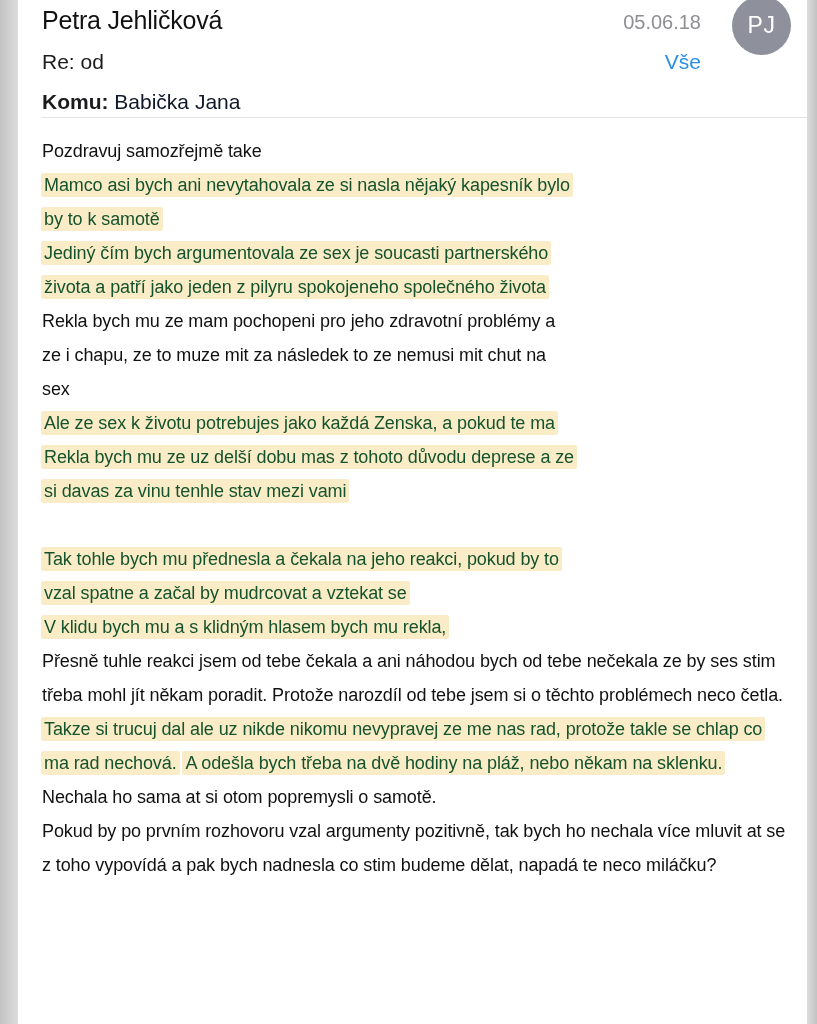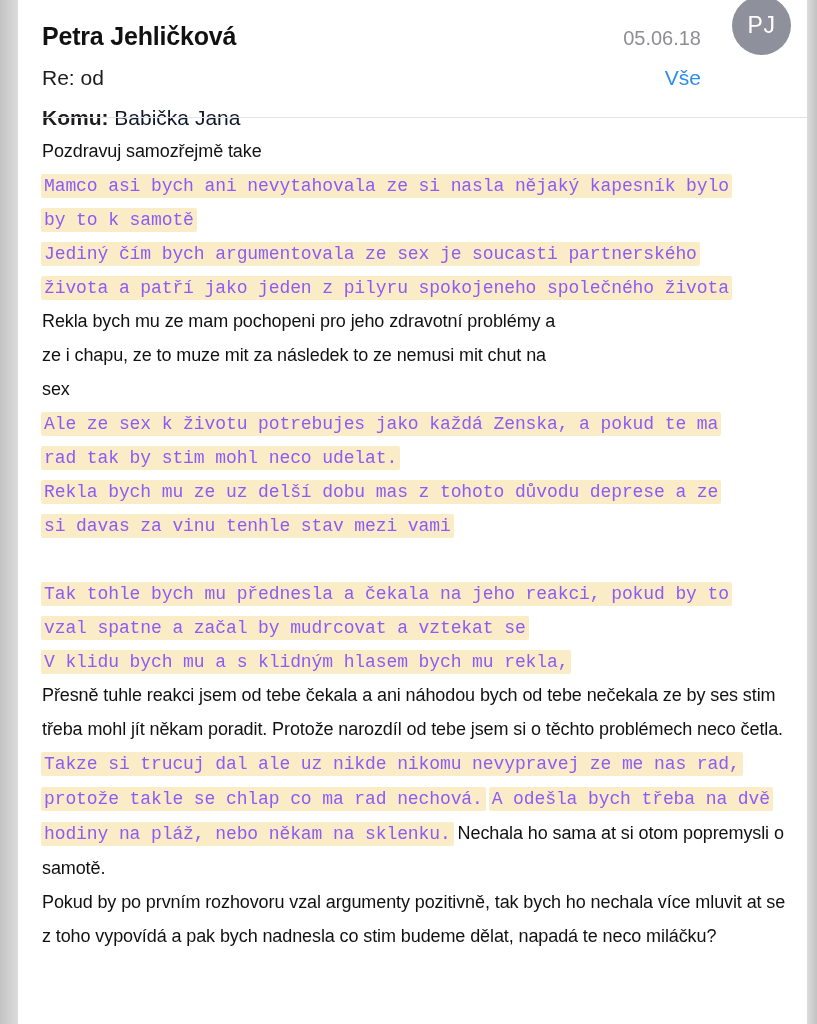--- a/index.html
+++ b/index.html
@@ -51,25 +51,25 @@
     height: 117px;
     box-sizing: border-box;
   }
   .hdr-row {
     display: flex;
     align-items: baseline;
     justify-content: space-between;
   }
   .sender-name {
     font-size: 25px;
-    font-weight: bold;
+    font-weight: normal;
     color: #111;
     letter-spacing: -0.2px;
     line-height: 1;
-    padding-top: 24px;
+    padding-top: 8px;
   }
   .date {
     font-size: 20px;
     color: #8e8e93;
     line-height: 1;
     padding-top: 10px;
     margin-right: 92px;
     white-space: nowrap;
   }
   .subject {
@@ -144,26 +144,25 @@
   }
   .line.blank { height: 34px; }
 
   
   .para {
     line-height: 34px;
   }
 
   mark, .hl {
     background: #faecc6;
-    color: #8b5cf6;
+    color: #14532d;
     padding: 2px 3px;
     margin: 0 -1px;
     border-radius: 2px;
     box-decoration-break: clone;
-    font-family: Liberation Mono, monospace;
     -webkit-box-decoration-break: clone;
   }
 </style>
 </head>
 <body>
 
 <div id="screen">
 
   <div class="gutter left"></div>
   <div class="gutter right"></div>
@@ -196,21 +195,20 @@
       <div id="line-container">
           <div class="line">Pozdravuj samozřejmě take</div>
           <div class="line"><mark class="hl" style="background: rgb(250, 236, 198);">Mamco asi bych ani nevytahovala ze si nasla nějaký kapesník bylo</mark></div>
           <div class="line"><mark class="hl" style="background: rgb(250, 236, 198);">by to k samotě</mark></div>
           <div class="line"><mark class="hl" style="background: rgb(250, 236, 198);">Jediný čím bych argumentovala ze sex je soucasti partnerského</mark></div>
           <div class="line"><mark class="hl" style="background: rgb(250, 236, 198);">života a patří jako jeden z pilyru spokojeneho společného života</mark></div>
           <div class="line">Rekla bych mu ze mam pochopeni pro jeho zdravotní problémy a</div>
           <div class="line">ze i chapu, ze to muze mit za následek to ze nemusi mit chut na</div>
           <div class="line">sex</div>
           <div class="line"><mark class="hl" style="background: rgb(250, 236, 198);">Ale ze sex k životu potrebujes jako každá Zenska, a pokud te ma</mark></div>
-          <div class="line"><mark class="hl" style="background: rgb(250, 236, 198);">rad tak by stim mohl neco udelat.</mark></div>
           <div class="line"><mark class="hl" style="background: rgb(250, 236, 198); text-align: right;">Rekla bych mu ze uz delší dobu mas z tohoto důvodu deprese a ze</mark></div>
           <div class="line"><mark class="hl" style="background: rgb(250, 236, 198);">si davas za vinu tenhle stav mezi vami</mark></div>
           <div class="line blank"></div>
           <div class="line"><mark class="hl" style="background: rgb(250, 236, 198);">Tak tohle bych mu přednesla a čekala na jeho reakci, pokud by to</mark></div>
           <div class="line"><mark class="hl" style="background: rgb(250, 236, 198); text-align: center;">vzal spatne a začal by mudrcovat a vztekat se</mark></div>
           <div class="line"><mark class="hl" style="background: rgb(250, 236, 198);">V klidu bych mu a s klidným hlasem bych mu rekla,</mark></div>
         </div>
       <div class="para" id="para-1"><span>Přesně tuhle reakci jsem od tebe čekala a ani náhodou bych od tebe nečekala ze by ses stim třeba mohl jít někam poradit. Protože narozdíl od tebe jsem si o těchto problémech neco četla. </span><mark class="hl" style="background: rgb(250, 236, 198);">Takze si trucuj dal ale uz nikde nikomu nevypravej ze me nas rad, protože takle se chlap co ma rad nechová.</mark><span> </span><mark class="hl" style="background: rgb(250, 236, 198);">A odešla bych třeba na dvě hodiny na pláž, nebo někam na sklenku.</mark><span> Nechala ho sama at si otom popremysli o samotě.</span></div>
       <div class="para" id="para-2"><span>Pokud by po prvním rozhovoru vzal argumenty pozitivně, tak bych ho nechala více mluvit at se z toho vypovídá a pak bych nadnesla co stim budeme dělat, napadá te neco miláčku?</span></div>
     </div>

